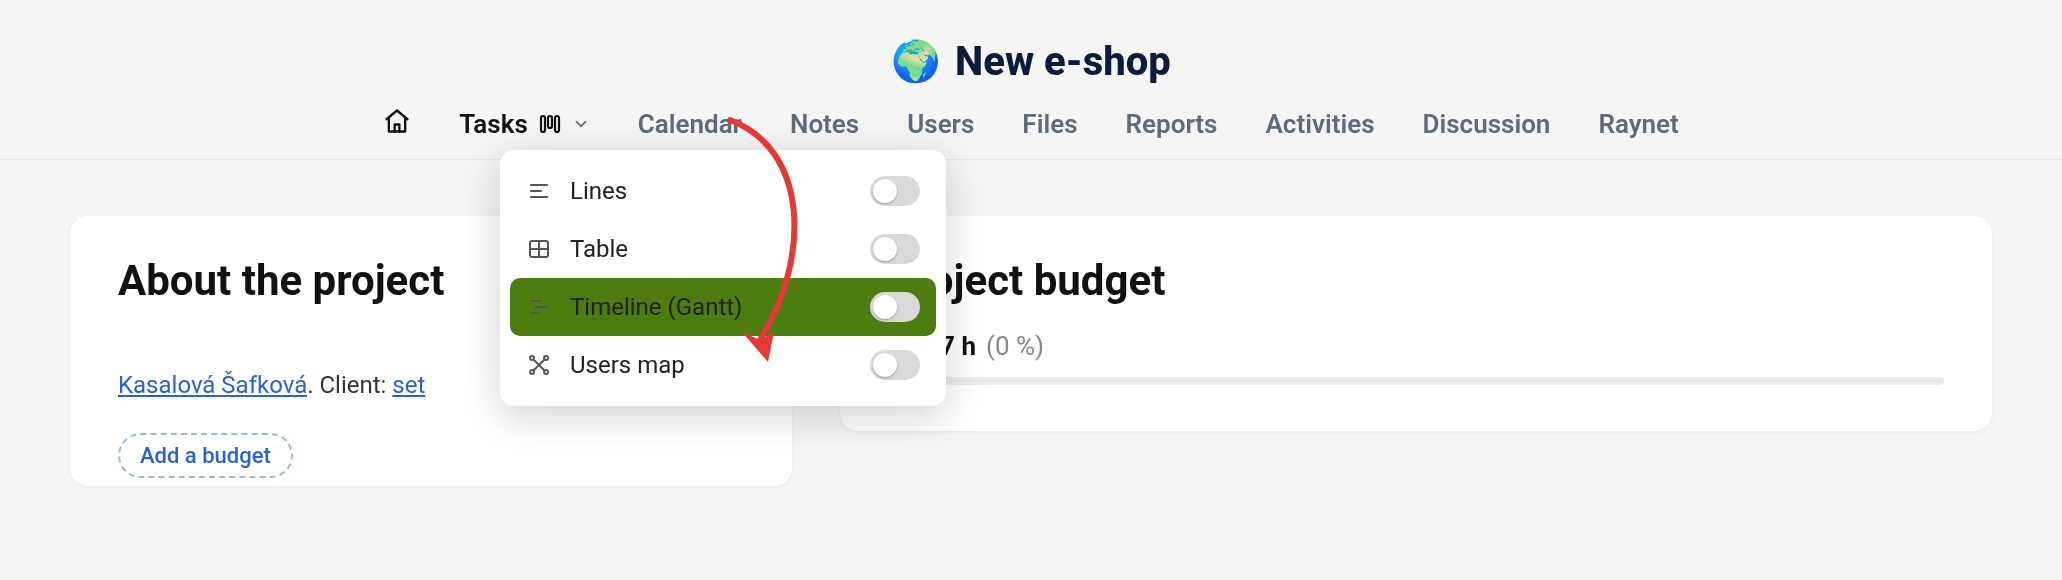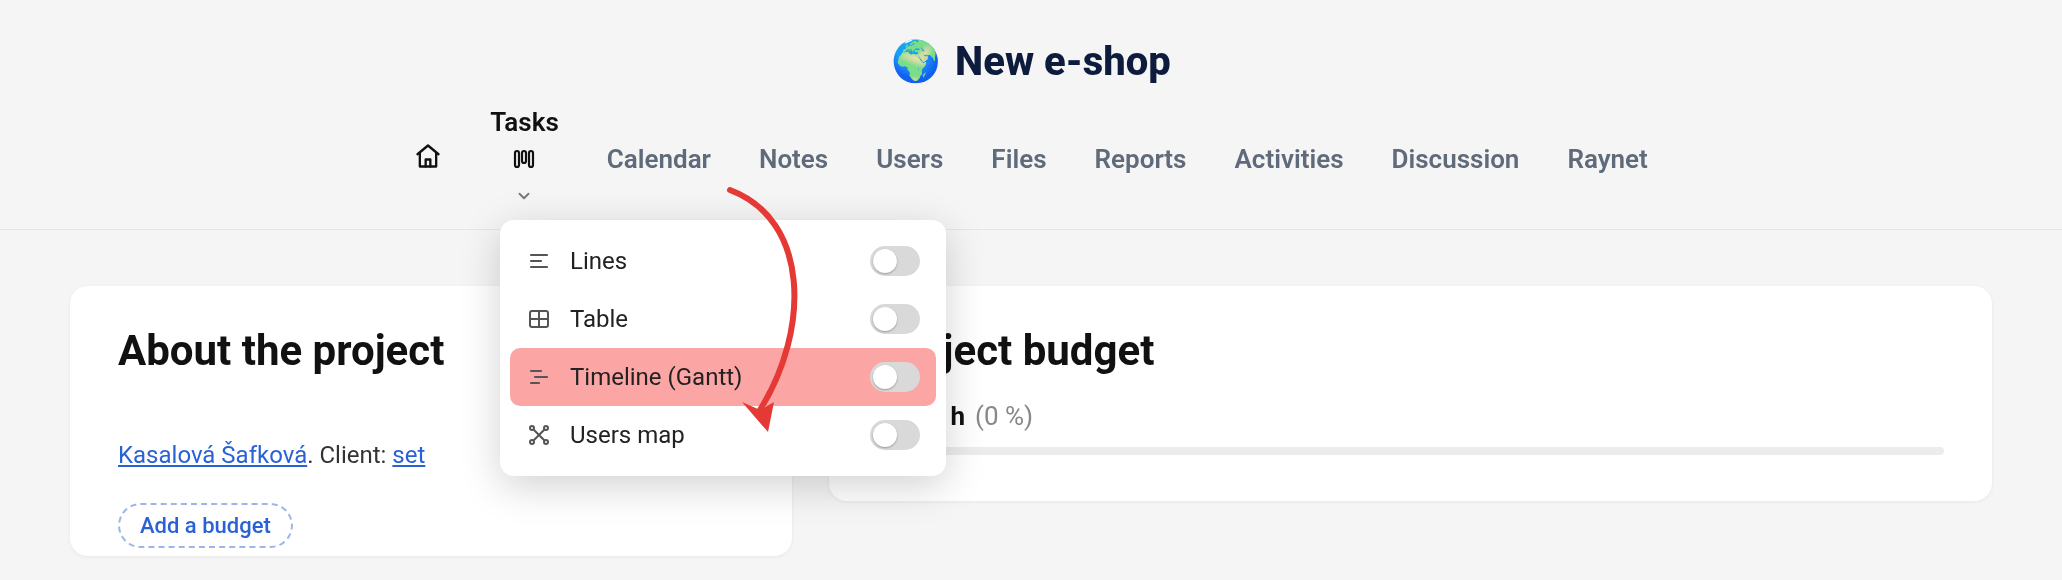--- a/index.html
+++ b/index.html
@@ -17,27 +17,27 @@
     display:flex; align-items:center; gap:14px;
     font-size:40px; font-weight:800; color:#0d1b3d;
     margin-bottom:22px;
   }
   .globe { font-size:40px; line-height:1; }
   .tabs {
     display:flex; align-items:center; gap:48px;
     font-size:26px; font-weight:600; color:#5f6b7a;
   }
   .tabs .home-ic { color:#111; }
-  .tabs .tab-tasks { display:flex; align-items:center; gap:10px; color:#111;flex-direction:column; }
+  .tabs .tab-tasks { display:flex; align-items:center; gap:10px; color:#111; }
   .tab { cursor:pointer; padding-bottom:18px; }
   .col-ic { display:inline-flex; align-items:center; gap:8px; }
   .content {
     position:relative;
     padding:56px 70px;
-    display:flex; gap:37px; align-items:flex-start;
+    display:flex; gap:48px; align-items:flex-start;
   }
   .card {
     background:#fff; border-radius:18px; padding:40px 48px;
     box-shadow:0 1px 4px rgba(0,0,0,0.06);
   }
   .card-left { width:722px; height:270px; }
   .card-right { flex:1; min-width:1060px; height:215px; }
   .card h2 { font-size:42px; font-weight:700; margin-bottom:26px; }
   .desc { font-size:24px; color:#333; line-height:1.5; }
   .desc a, .link { color:#2a62d6; text-decoration:underline;margin-top:44px; }
@@ -62,21 +62,21 @@
     padding:12px 10px;
     z-index:10;
   }
   .dd-row {
     display:flex; align-items:center; gap:18px;
     padding:14px 16px; border-radius:10px;
     font-size:24px; color:#222; cursor:pointer;
     justify-content:space-between;
   }
   .dd-row .left { display:flex; align-items:center; gap:18px; }
-  .dd-row.hover { background:#fca5a5; }
+  .dd-row.hover { background:#4d7c0f; }
   .dd-row.bold .lbl { font-weight:800; }
   .ic { width:26px; height:26px; display:flex; align-items:center; justify-content:center; color:#555; flex-shrink:0;}
   .toggle {
     width:50px; height:30px; border-radius:999px;
     background:#d9d9d9; position:relative; flex-shrink:0;
   }
   .toggle .knob {
     position:absolute; top:3px; left:3px;
     width:24px; height:24px; border-radius:50%; background:#fff;
     box-shadow:0 1px 2px rgba(0,0,0,0.3);

